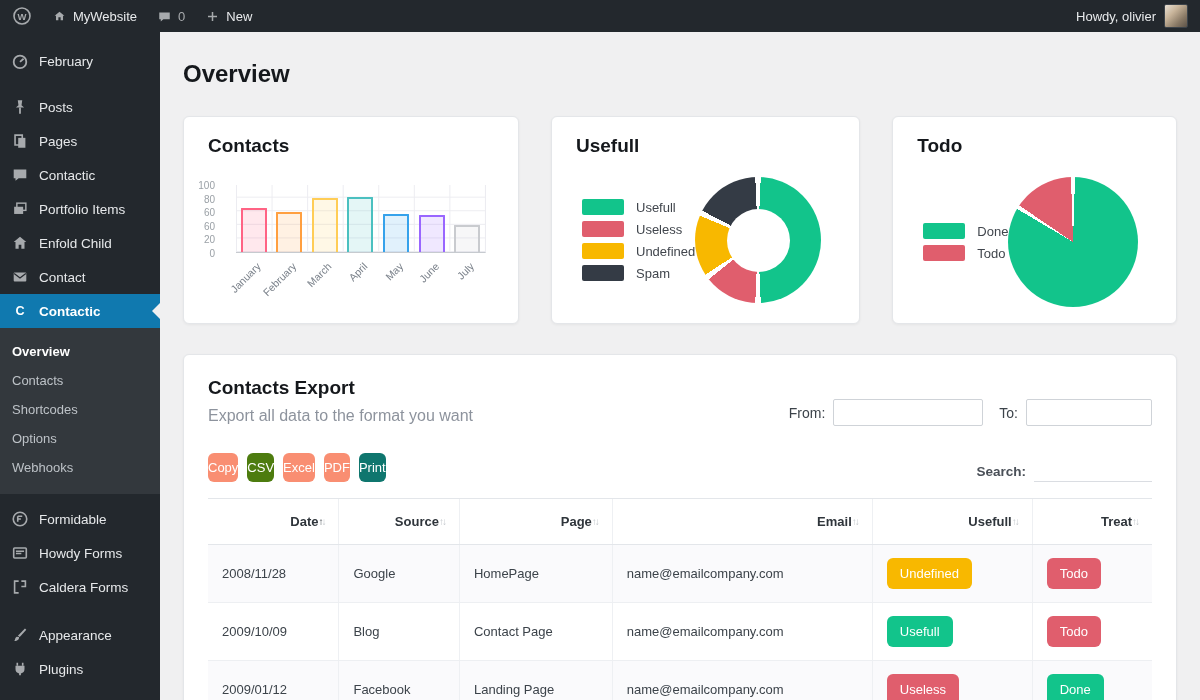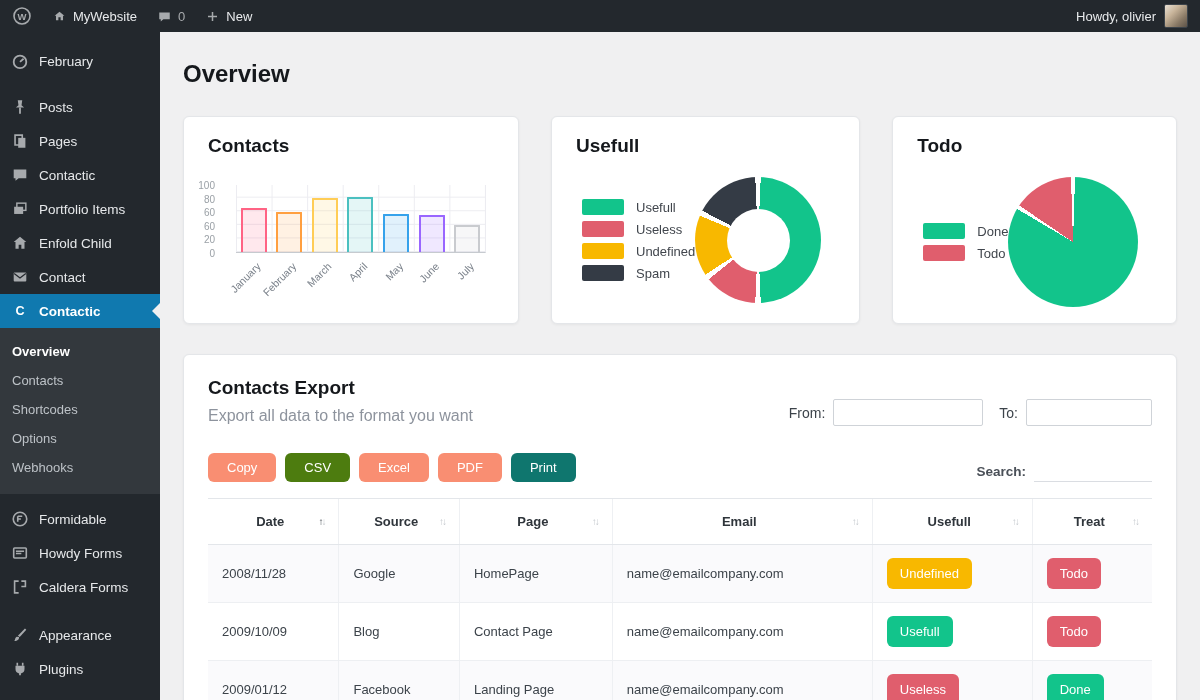--- a/index.html
+++ b/index.html
@@ -75,29 +75,29 @@
   .export-title{font-size:19px;font-weight:bold;color:#15181c;}
   .export-sub{font-size:16px;color:#8d939d;margin-top:8px;}
   .fromto{position:absolute;top:44px;right:24px;display:flex;align-items:center;
     font-size:14px;color:#3c434a;}
   .fromto input{height:27px;border:1px solid #cfd3d8;border-radius:2px;background:#fff;
     margin-left:8px;outline:none;padding:0 6px;font-size:13px;}
   .input-from{width:150px;margin-right:16px;}
   .input-to{width:126px;}
   .controls{display:flex;align-items:flex-end;justify-content:space-between;margin-top:28px;}
   .btn-row{display:flex;gap:9px;}
-  .export-btn{color:#fff;border:none;border-radius:6px;padding:7px 19px;font-size:13px;
+  .export-btn{color:#fff;border:none;border-radius:6px;padding:7px 0;font-size:13px;
     cursor:pointer;font-family:inherit;}
   .search-wrap{font-size:13.5px;color:#4a5058;font-weight:bold;}
   .search-input{width:118px;border:none;border-bottom:1px solid #dadde2;background:transparent;
     margin-left:8px;height:20px;outline:none;}
 
   
   table.contacts{margin-top:16px;width:100%;border-collapse:collapse;font-size:13px;color:#3c434a;}
-  table.contacts th{text-align:center;font-weight:bold;color:#2f353b;padding:15px 14px;
+  table.contacts th{text-align:right;font-weight:bold;color:#2f353b;padding:15px 14px;
     border-top:1px solid #e3e6ea;border-bottom:1px solid #e3e6ea;cursor:pointer;}
   table.contacts th+th,table.contacts td+td{border-left:1px solid #eef0f3;}
   table.contacts td{padding:0 14px;height:58px;border-bottom:1px solid #edeff2;}
   table.contacts tbody tr:nth-child(odd) td{background:#fafafc;}
   .sort{float:right;color:#c3c7cc;font-size:10px;letter-spacing:-2px;padding-top:2px;}
   .sort .on{color:#3c434a;}
   .badge{display:inline-block;padding:8px 13px;border-radius:6px;color:#fff;font-size:13px;}
 </style>
 </head>
 <body>

